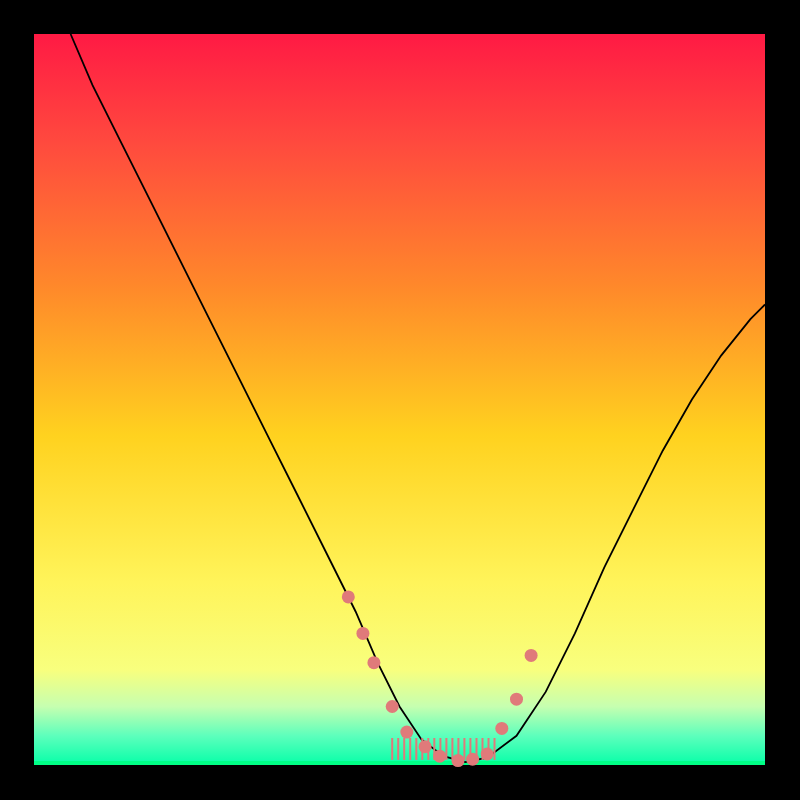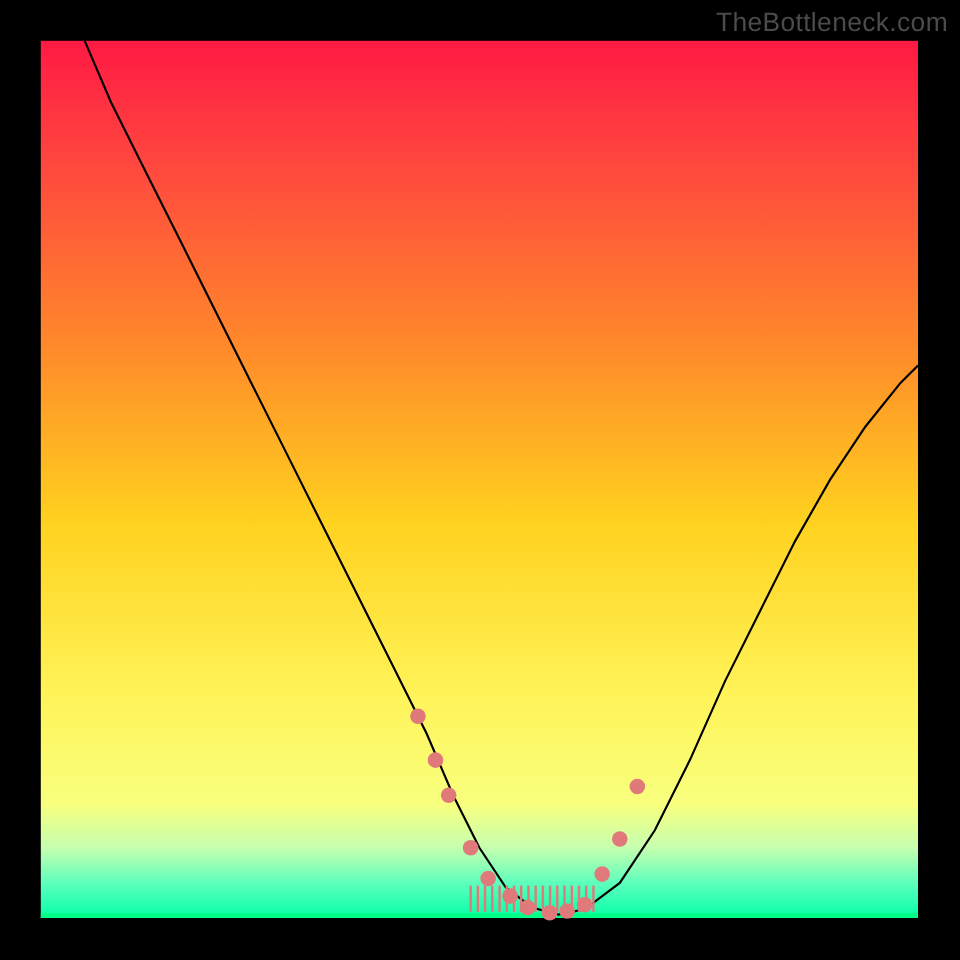--- a/index.html
+++ b/index.html
@@ -11,21 +11,20 @@
   svg.plot { position: absolute; left: 0; top: 0; }
   .curve { fill: none; stroke: #000; stroke-width: 1.8; }
   .dot { fill: #e07a7a; }
   .hatch { stroke: #e07a7a; stroke-width: 2; }
 </style>
 </head>
 <body>
 <div class="stage">
 
   <div class="inner" style="left: 34px; top: 34px; width: 731px; height: 731px;"></div>
-  <div class="watermark">TheBottleneck.com</div>
   <svg class="plot" viewBox="0 0 800 800" width="800" height="800" preserveAspectRatio="none">
     <path class="curve" d="M70.6 34.0 L92.5 85.2 L121.7 143.7 L151.0 202.1 L180.2 260.6 L209.4 319.1 L238.7 377.6 L267.9 436.1 L297.2 494.5 L326.4 553.0 L355.6 611.5 L377.6 662.7 L399.5 706.5 L421.4 739.4 L443.4 756.2 L465.3 762.1 L487.2 757.7 L516.5 735.8 L545.7 691.9 L574.9 633.4 L604.2 567.6 L633.4 509.2 L662.7 450.7 L691.9 399.5 L721.1 355.6 L750.4 319.1 L765.0 304.5 "></path>
     <g class="hatch-group">
         <line x1="392.2" x2="392.2" y1="738.0" y2="759.9" class="hatch"></line>
         <line x1="398.2" x2="398.2" y1="738.0" y2="759.9" class="hatch"></line>
         <line x1="404.2" x2="404.2" y1="738.0" y2="759.9" class="hatch"></line>
         <line x1="410.2" x2="410.2" y1="738.0" y2="759.9" class="hatch"></line>
         <line x1="416.3" x2="416.3" y1="738.0" y2="759.9" class="hatch"></line>
         <line x1="422.3" x2="422.3" y1="738.0" y2="759.9" class="hatch"></line>
         <line x1="428.3" x2="428.3" y1="738.0" y2="759.9" class="hatch"></line>

